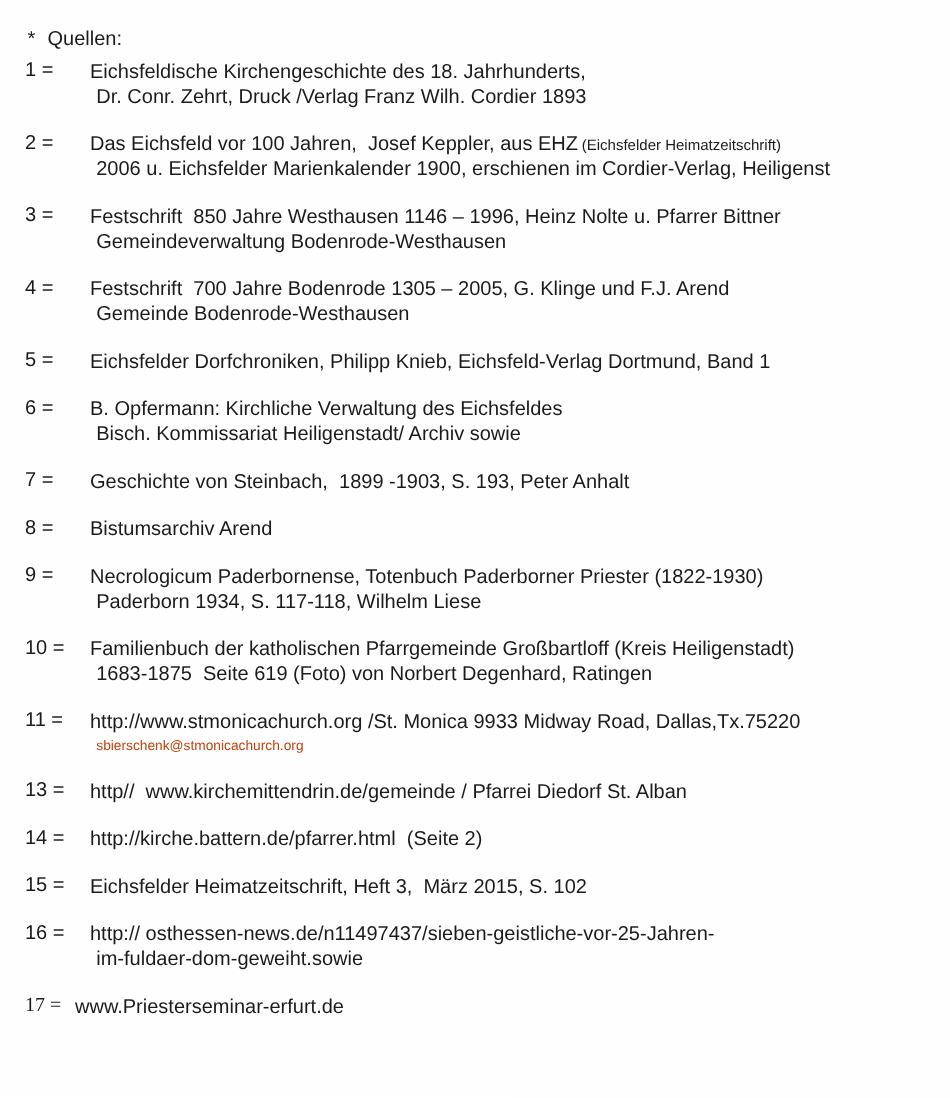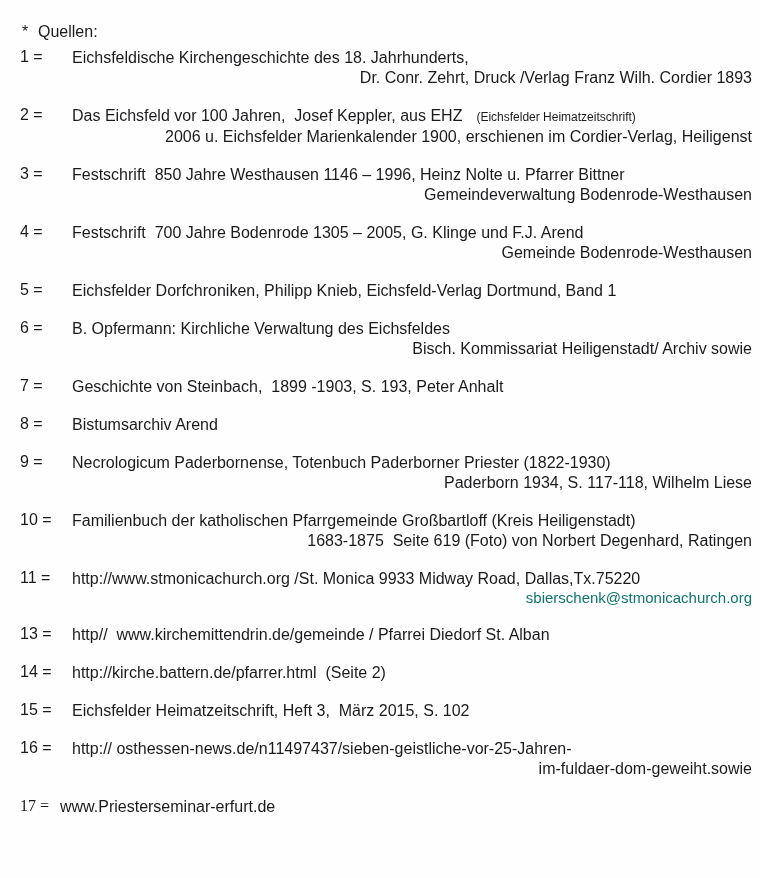--- a/index.html
+++ b/index.html
@@ -26,23 +26,23 @@
   .marker { width: 18px; padding-left: 2px; }
   .entry {
     display: flex;
     font-size: 16px;
     margin-bottom: 18px;
   }
   .num { width: 52px; flex-shrink: 0; white-space: pre; }
   .num-narrow { width: 40px; font-family: Liberation Serif, serif; }
   .lines { flex: 1; min-width: 0; }
   .line { line-height: 20px; white-space: pre-wrap; }
-  .line + .line { padding-left: 5px; text-align: right; }
-  .small-suffix { font-size: 12px; margin-left: 14px; }
-  .small-line { font-size: 15px; line-height: 18px; padding-left: 5px; color: #0f766e; }
+  .line + .line { padding-left: 5px; }
+  .small-suffix { font-size: 12px; margin-left: 3px; }
+  .small-line { font-size: 11px; line-height: 18px; padding-left: 5px; color: #c2410c; }
 </style>
 </head>
 <body>
 
 <div class="page">
 
   <div class="header">
     <span class="marker">*</span>
     <span>Quellen:</span>
   </div>

